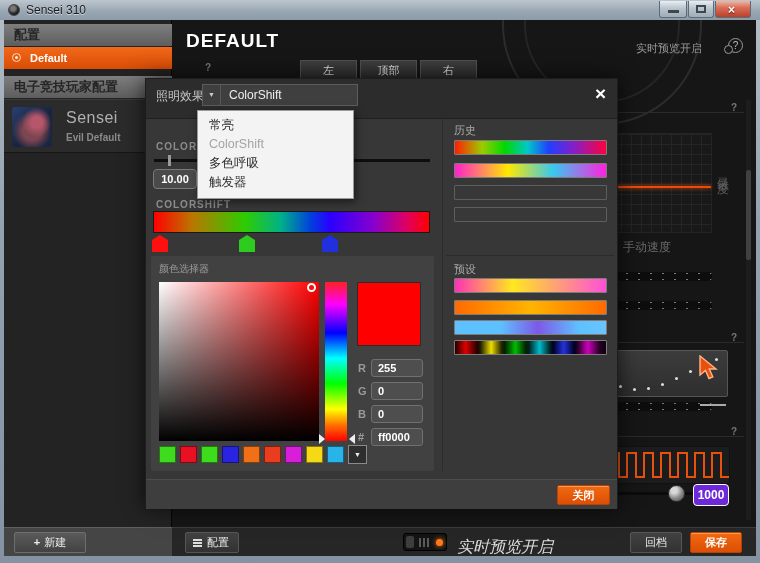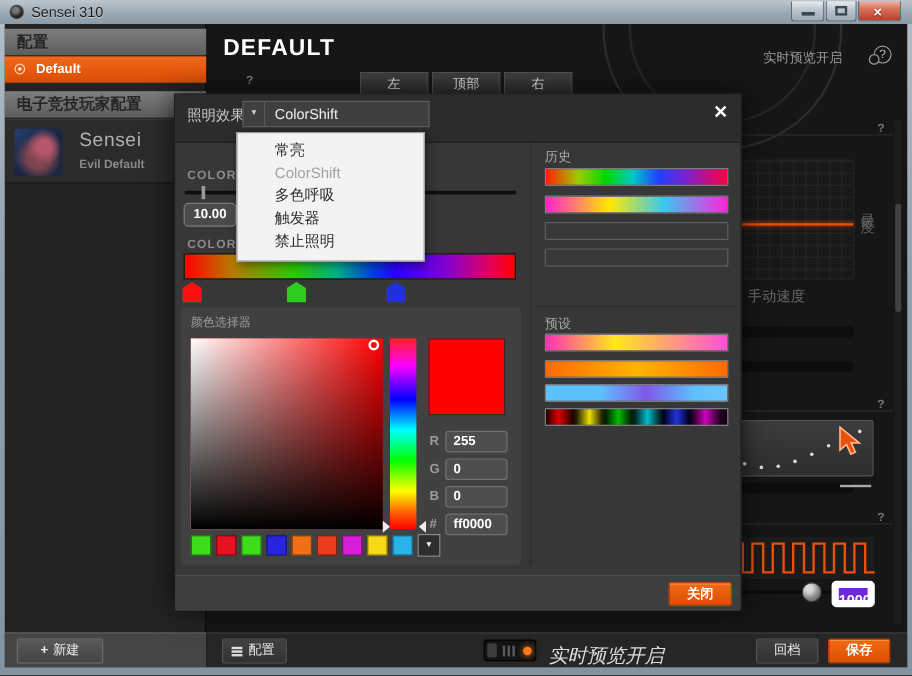--- a/index.html
+++ b/index.html
@@ -74,21 +74,21 @@
   .ds3seg { position:absolute; left:528px; top:384px; width:26px; height:2px; background:#aaa; }
   .curvepanel { position:absolute; left:320px; top:330px; width:236px; height:47px;
     background:linear-gradient(180deg,#3c3c3c,#2e2e2e); border:1px solid #565656; border-radius:2px; }
   .curvedots { position:absolute; left:56px; top:2px; width:3px; height:3px; border-radius:50%; background:#ddd;
     box-shadow:14px 6px 0 #ddd, 28px 13px 0 #ddd, 42px 20px 0 #ddd, 56px 27px 0 #ddd, 70px 32px 0 #ddd,
       84px 35px 0 #ddd, 98px 34px 0 #ddd, 112px 30px 0 #ddd, 126px 24px 0 #ddd, 140px 17px 0 #ddd, 154px 10px 0 #ddd, 166px 5px 0 #ddd; }
   .wavepanel { position:absolute; left:380px; top:426px; width:178px; height:38px; background:#1c1c1c; border:1px solid #111; }
   .slider4 { position:absolute; left:388px; top:472px; width:135px; height:3px; background:#0b0b0b; border-radius:2px; }
   .knob { position:absolute; left:496px; top:465px; width:17px; height:17px; border-radius:50%;
     background:radial-gradient(circle at 35% 30%, #d8d8d8 0 20%, #8a8a8a 55%, #4a4a4a); border:1px solid #333; }
-  .pollbox { position:absolute; left:521px; top:464px; width:36px; height:22px; background:#6d28d9; border:6px solid #ffffff;
+  .pollbox { position:absolute; left:521px; top:464px; width:36px; height:22px; background:#6d28d9; border:1px solid #ffffff;
     border-radius:4px; color:#fff; font-weight:bold; font-size:12px; text-align:center; line-height:20px; }
   .scrolltrack { position:absolute; left:574px; top:80px; width:5px; height:420px; background:#1d1d1d; }
   .scrollthumb { position:absolute; left:574px; top:150px; width:5px; height:90px; background:#414141; border-radius:2px; }
 
   .m-footer { position:absolute; left:0; top:507px; width:584px; height:29px; background:#262626; border-top:1px solid #3c3c3c; }
   .btn-grey { position:absolute; height:21px; border:1px solid #565656; border-radius:2px;
     background:linear-gradient(180deg,#424242,#323232); color:#e8e8e8; font-size:11px; text-align:center; line-height:19px; }
   .btn-config { left:13px; top:4px; width:54px; padding-left:12px; }
   .list-icon { position:absolute; left:7px; top:6px; width:9px; height:2px; background:#ddd; box-shadow:0 3px 0 #ddd, 0 6px 0 #ddd; }
   .toggle { position:absolute; left:231px; top:5px; width:44px; height:18px; background:#141414; border:1px solid #000; border-radius:3px; }
@@ -147,21 +147,21 @@
   .rc-sep { position:absolute; left:300px; top:176px; width:168px; height:1px; background:#2b2b2b; }
   .pb0 { top:199px; } .pb1 { top:221px; } .pb2 { top:241px; } .pb3 { top:261px; }
   .dlg-footer { position:absolute; left:0; top:400px; width:100%; height:30px; background:#3e3e3e; border-top:1px solid #4d4d4d;text-decoration:underline; }
   .btn-close-dlg { position:absolute; left:411px; top:5px; width:53px; height:20px;
     background:linear-gradient(180deg,#f06a12,#dd4e04); border:1px solid #b8420a; border-radius:2px;
     color:#fff; font-size:11px; font-weight:bold; text-align:center; line-height:18px; box-shadow:inset 0 1px 0 #ff9a50; }
 
   
   .menu { position:absolute; left:193px; top:90px; width:157px; background:#f3f3f3; border:1px solid #9a9a9a;
     box-shadow:2px 3px 8px rgba(0,0,0,.5); z-index:60; padding:5px 0 6px; }
-  .menu-item { height:19px; line-height:19px; padding-left:31px; font-size:12.5px; color:#2e2e2e; }
+  .menu-item { height:19px; line-height:19px; padding-left:11px; font-size:12.5px; color:#2e2e2e; }
   .menu-item.disabled { color:#a4a4a4; }
 
   .cursor { position:absolute; left:694px; top:335px; z-index:100; }
 </style>
 </head>
 <body>
 
 <div class="window">
 
   <div class="titlebar">
@@ -329,21 +329,20 @@
       <div class="dlg-footer">
         <div class="btn-close-dlg">关闭</div>
       </div>
     </div>
 
     <div class="menu">
       <div class="menu-item">常亮</div>
       <div class="menu-item disabled">ColorShift</div>
       <div class="menu-item">多色呼吸</div>
       <div class="menu-item">触发器</div>
-      <div class="menu-item">禁止照明</div>
     </div>
 
     <svg class="cursor" width="22" height="26" viewBox="0 0 22 26">
       <polygon points="2,1 2,20 7.5,15.5 11,23.5 14.8,21.8 11.3,14 18,14" fill="#e8500e" stroke="#ffb48a" stroke-width="1.4"></polygon>
     </svg>
 
   </div>
 </div>
 
 </body></html>

